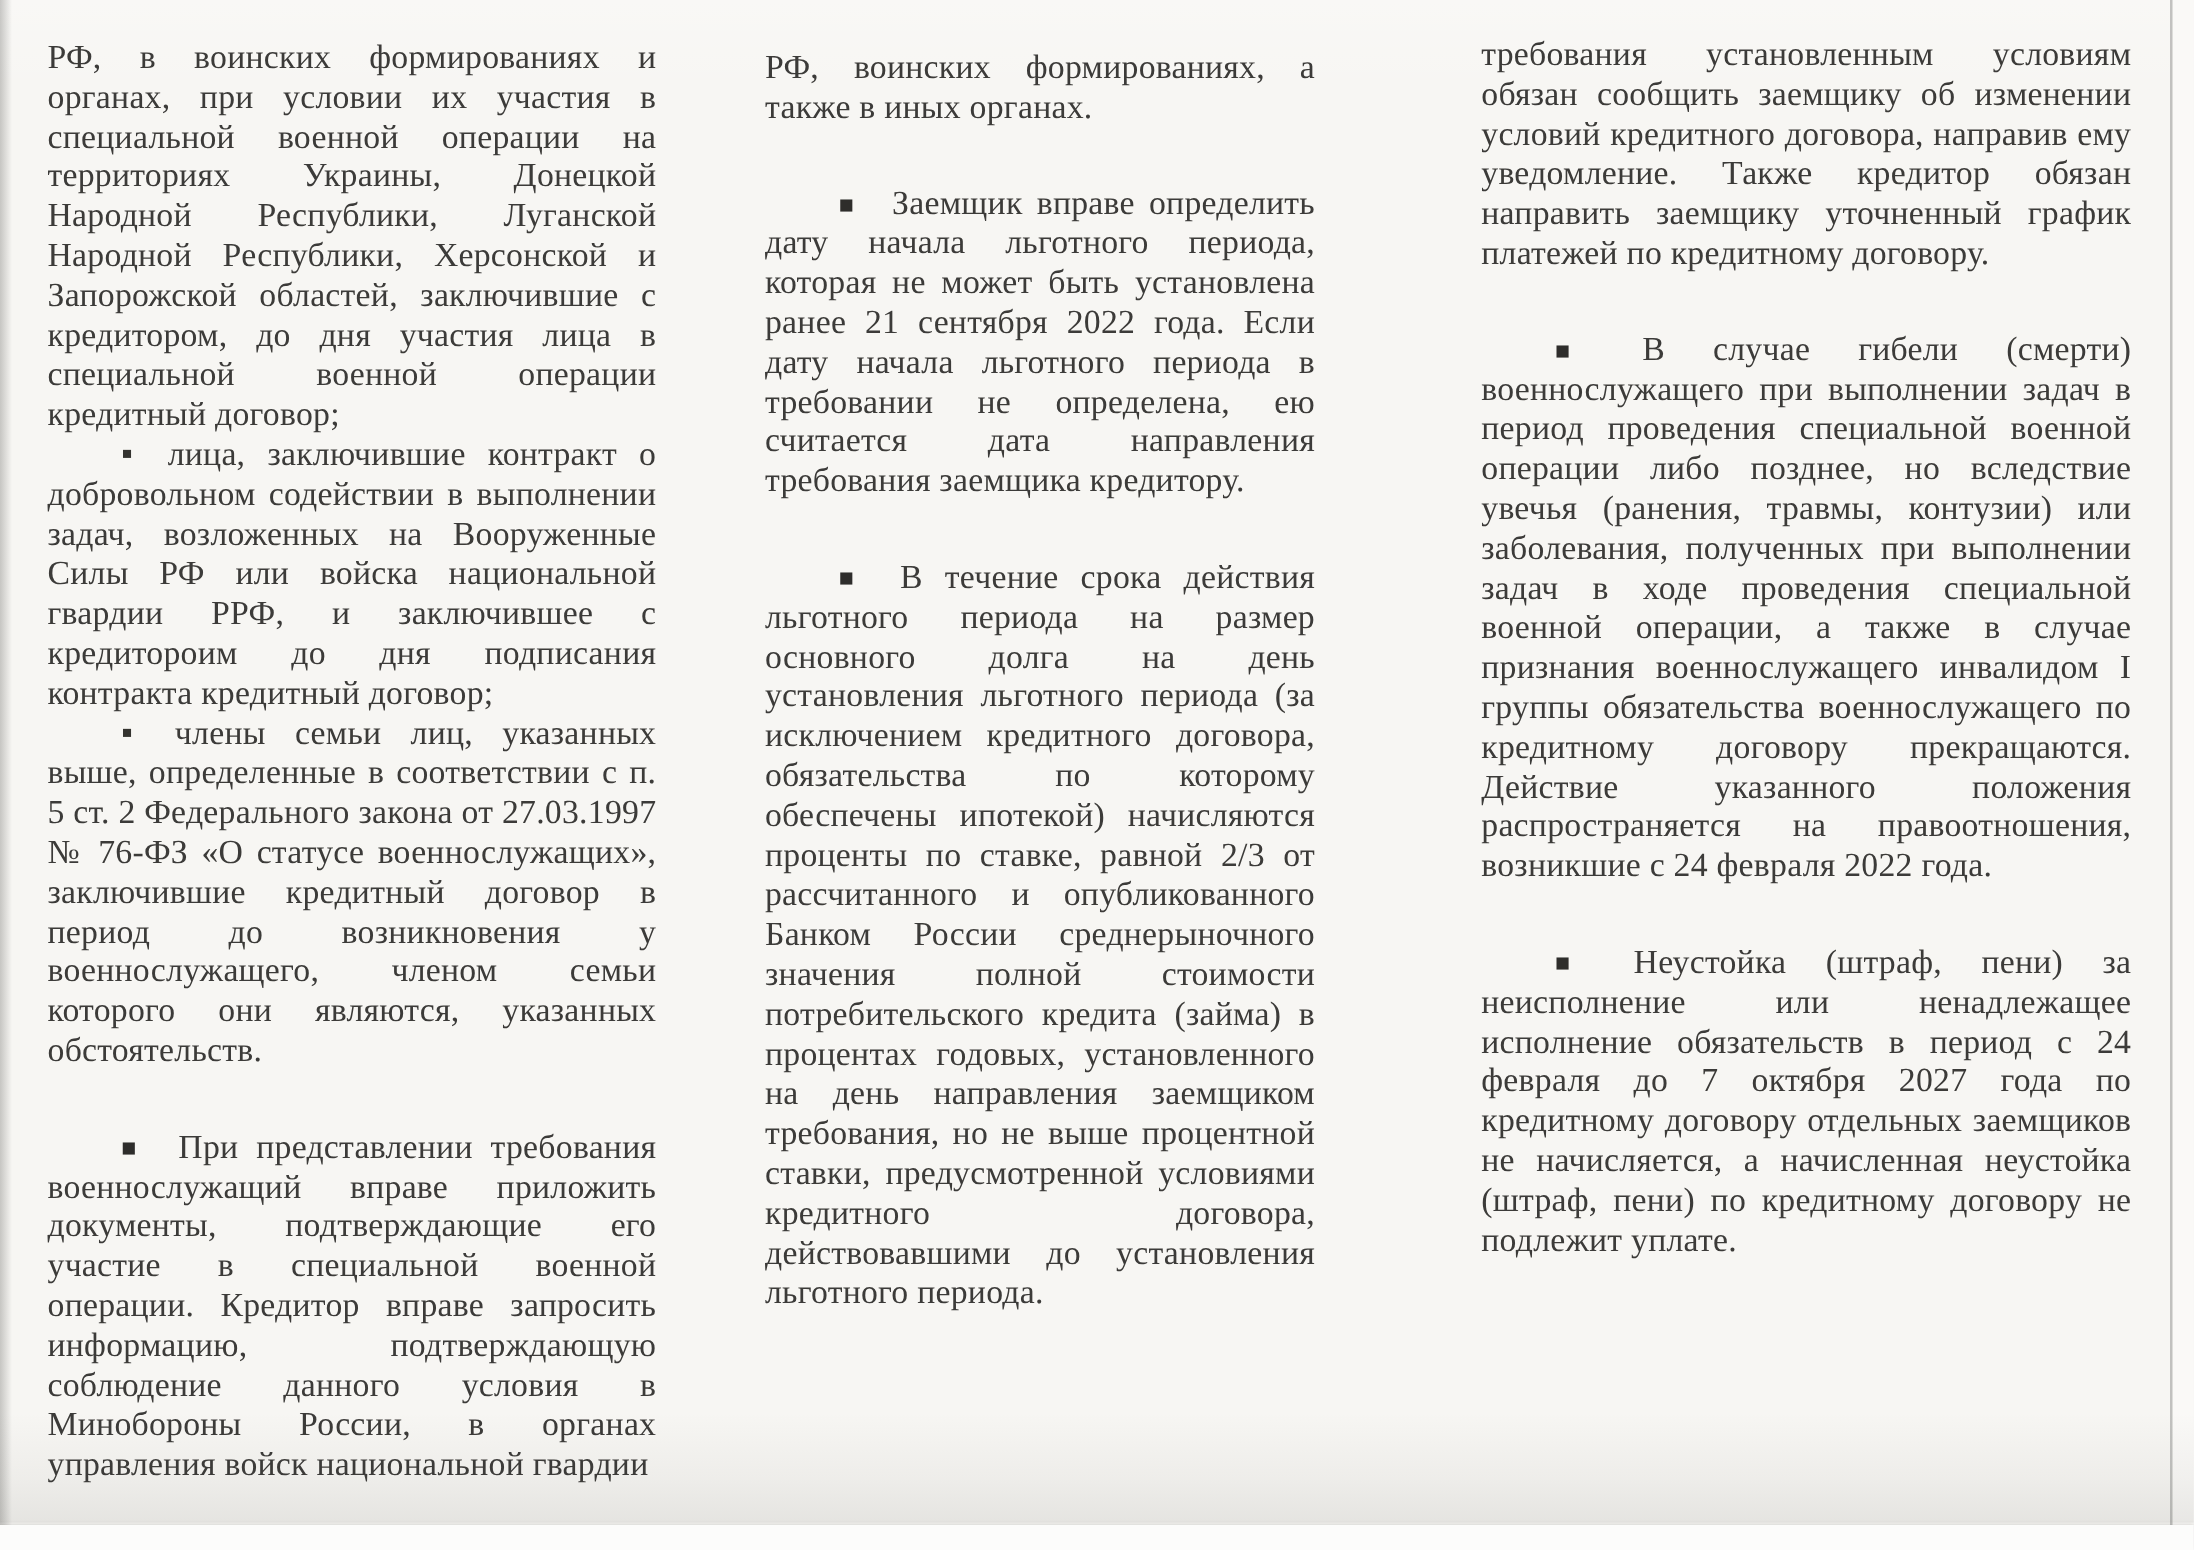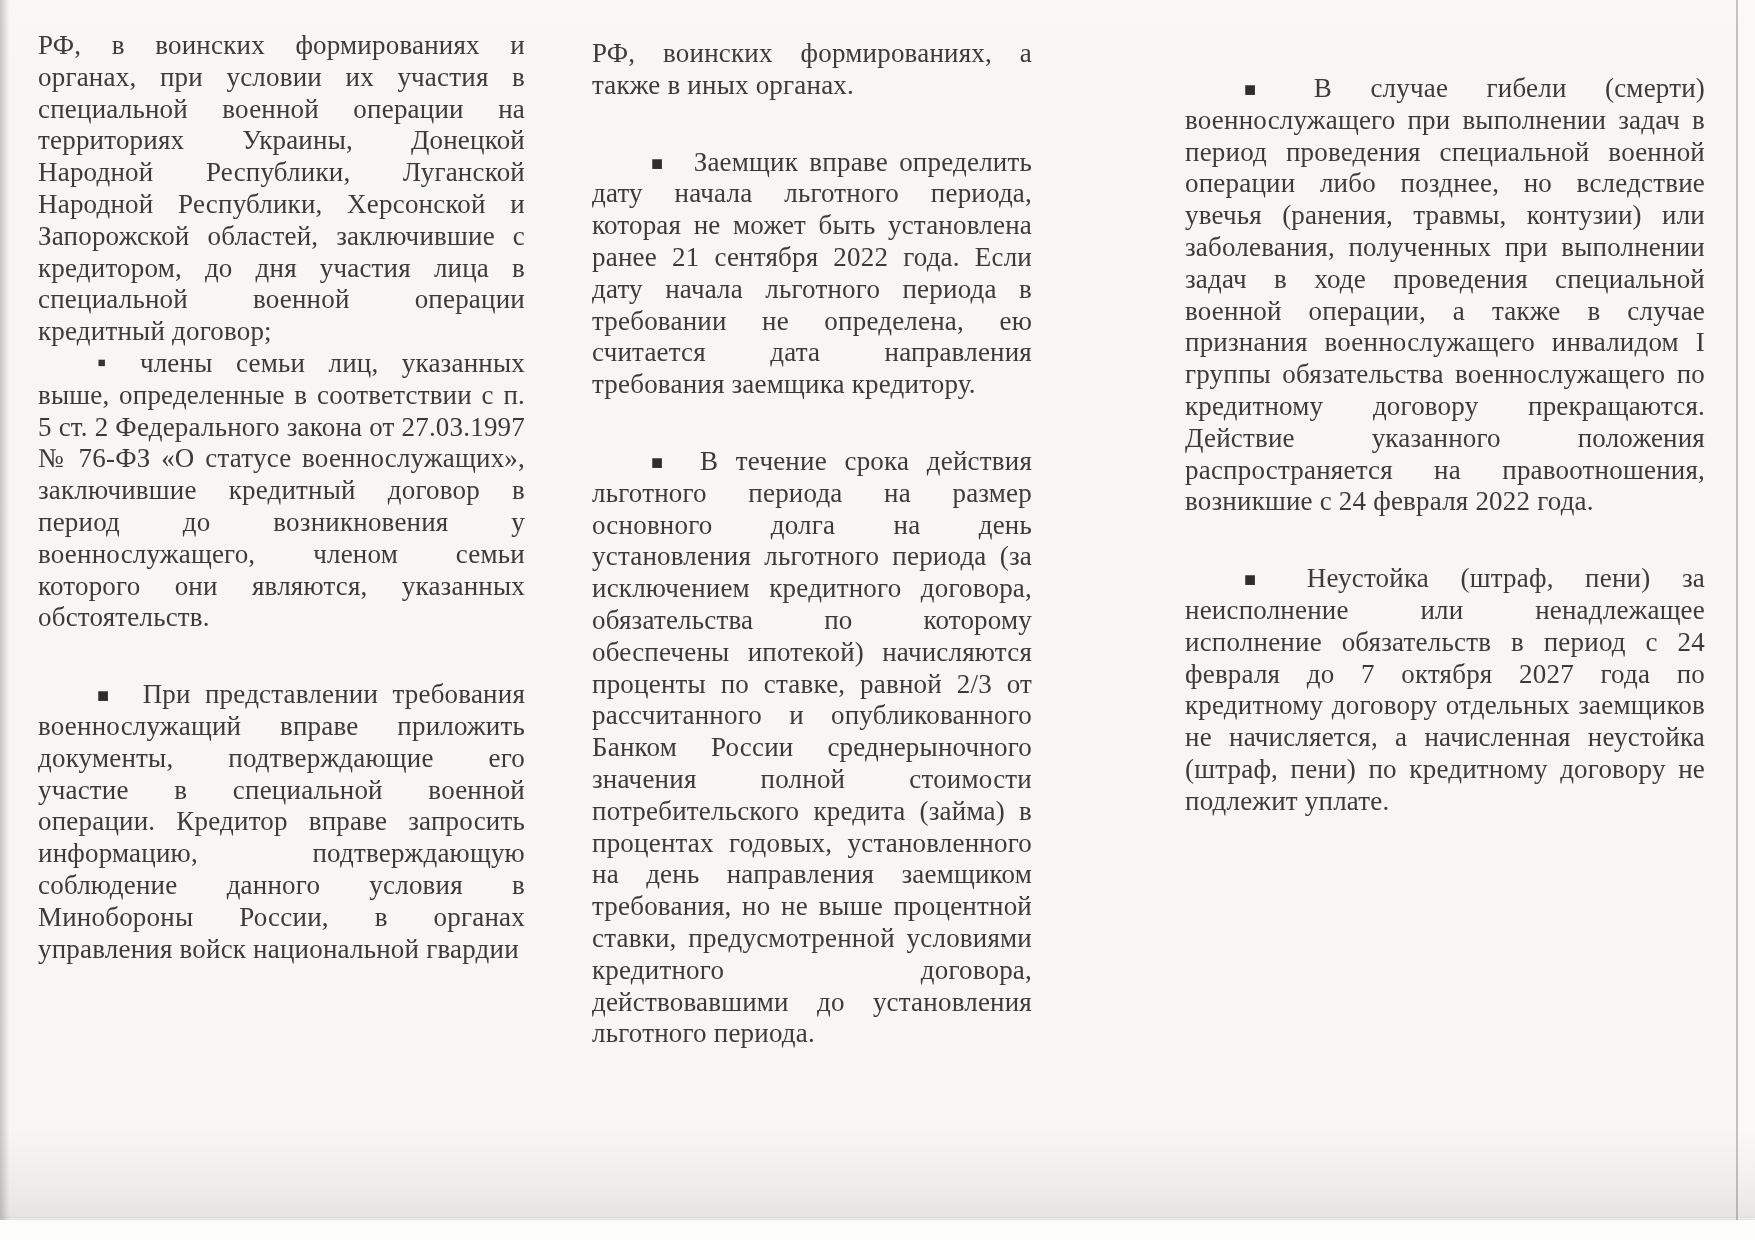--- a/index.html
+++ b/index.html
@@ -51,21 +51,21 @@
   
   .col {
     position: absolute;
     color: #3c3b39;
     font-size: 27px;
     line-height: 31.8px;
     text-align: justify;
     letter-spacing: 0.2px;
   }
   .col-1 { left: 38px;  width: 487px; top: 30px; }
-  .col-2 { left: 592px; width: 440px; top: 38px; }
+  .col-2 { left: 612px; width: 440px; top: 38px; }
   .col-3 { left: 1185px; width: 520px; top: 28px; }
 
   .para { margin: 0; }
   .para.gap { margin-top: 45px; }
   .para.ind { text-indent: 59px; }
 
   .b-sq {
     font-size: 20px;
     line-height: 1;
     vertical-align: 1px;
@@ -85,27 +85,29 @@
 
 <div class="page">
   <div class="scan-right-margin"></div>
   <div class="scan-fold-right"></div>
   <div class="scan-edge-left"></div>
   <div class="scan-shade-bottom"></div>
   <div class="scan-strip-bottom"></div>
 
   <div class="col col-1">
     <p class="para"><span>РФ, в воинских формированиях и органах, при условии их участия в специальной военной операции на территориях Украины, Донецкой Народной Республики, Луганской Народной Республики, Херсонской и Запорожской областей, заключившие с кредитором, до дня участия лица в специальной военной операции кредитный договор;</span></p>
+    <p class="para ind"><span class="b-sm">▪</span><span>лица, заключившие контракт о добровольном содействии в выполнении задач, возложенных на Вооруженные Силы РФ или войска национальной гвардии РРФ, и заключившее с кредитороим до дня подписания контракта кредитный договор;</span></p>
     <p class="para ind"><span class="b-sm">▪</span><span>члены семьи лиц, указанных выше, определенные в соответствии с п. 5 ст. 2 Федерального закона от 27.03.1997 № 76-ФЗ «О статусе военнослужащих», заключившие кредитный договор в период до возникновения у военнослужащего, членом семьи которого они являются, указанных обстоятельств.</span></p>
     <p class="para ind gap"><span class="b-sq">■</span><span>При представлении требования военнослужащий вправе приложить документы, подтверждающие его участие в специальной военной операции. Кредитор вправе запросить информацию, подтверждающую соблюдение данного условия в Минобороны России, в органах управления войск национальной гвардии</span></p>
   </div>
 
   <div class="col col-2">
     <p class="para"><span>РФ, воинских формированиях, а также в иных органах.</span></p>
     <p class="para ind gap"><span class="b-sq">■</span><span>Заемщик вправе определить дату начала льготного периода, которая не может быть установлена ранее 21 сентября 2022 года. Если дату начала льготного периода в требовании не определена, ею считается дата направления требования заемщика кредитору.</span></p>
     <p class="para ind gap"><span class="b-sq">■</span><span>В течение срока действия льготного периода на размер основного долга на день установления льготного периода (за исключением кредитного договора, обязательства по которому обеспечены ипотекой) начисляются проценты по ставке, равной 2/3 от рассчитанного и опубликованного Банком России среднерыночного значения полной стоимости потребительского кредита (займа) в процентах годовых, установленного на день направления заемщиком требования, но не выше процентной ставки, предусмотренной условиями кредитного договора, действовавшими до установления льготного периода.</span></p>
   </div>
 
   <div class="col col-3">
+    <p class="para"><span>требования установленным условиям обязан сообщить заемщику об изменении условий кредитного договора, направив ему уведомление. Также кредитор обязан направить заемщику уточненный график платежей по кредитному договору.</span></p>
     <p class="para ind gap"><span class="b-sq">■</span><span>В случае гибели (смерти) военнослужащего при выполнении задач в период проведения специальной военной операции либо позднее, но вследствие увечья (ранения, травмы, контузии) или заболевания, полученных при выполнении задач в ходе проведения специальной военной операции, а также в случае признания военнослужащего инвалидом I группы обязательства военнослужащего по кредитному договору прекращаются. Действие указанного положения распространяется на правоотношения, возникшие с 24 февраля 2022 года.</span></p>
     <p class="para ind gap"><span class="b-sq">■</span><span>Неустойка (штраф, пени) за неисполнение или ненадлежащее исполнение обязательств в период с 24 февраля до 7 октября 2027 года по кредитному договору отдельных заемщиков не начисляется, а начисленная неустойка (штраф, пени) по кредитному договору не подлежит уплате.</span></p>
   </div>
 </div>
 
 </body></html>

